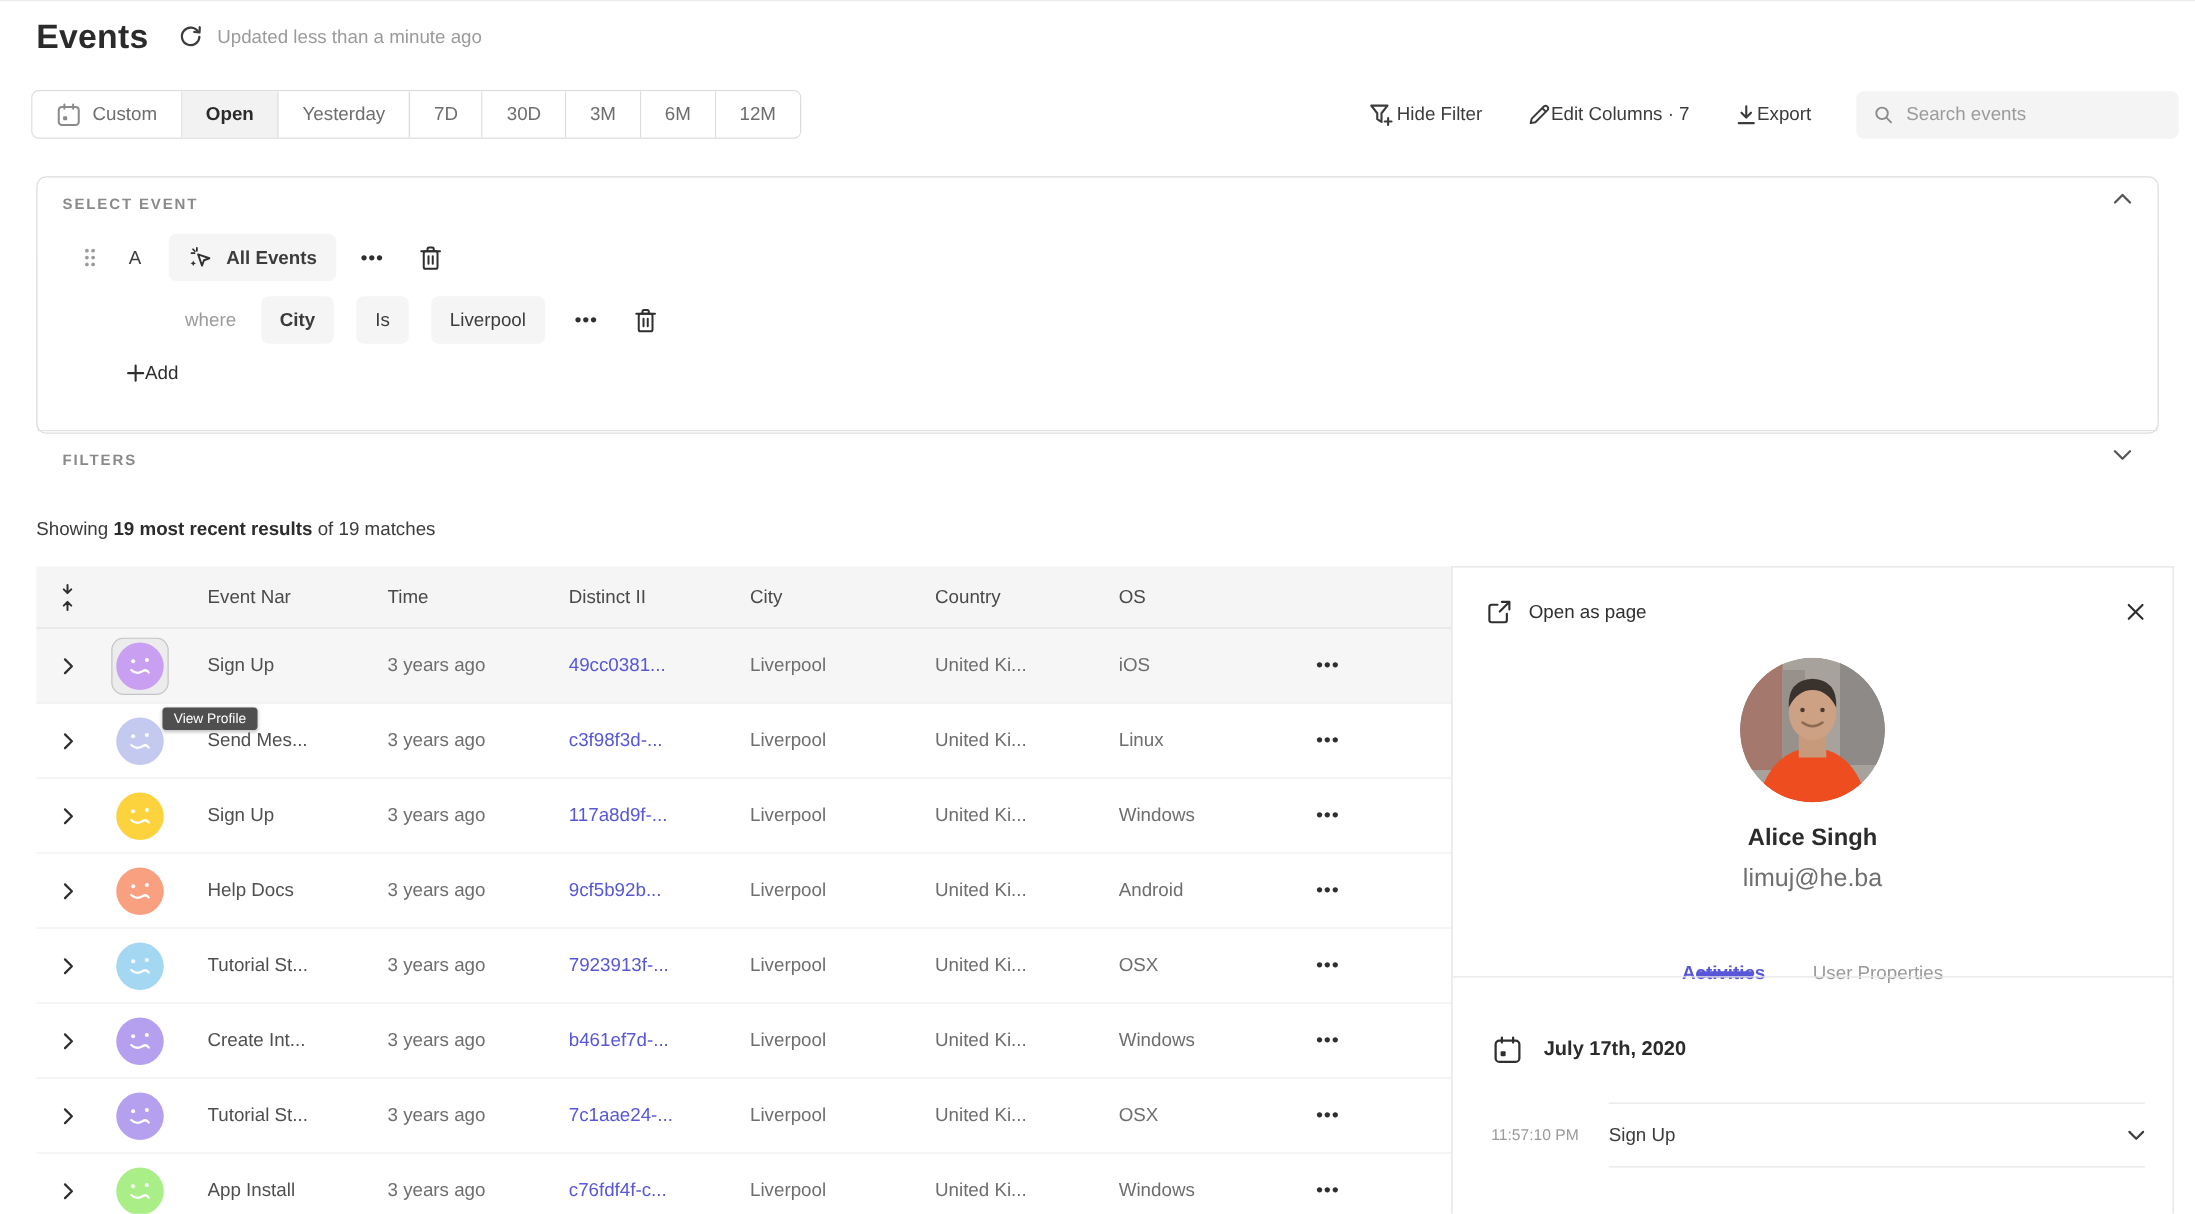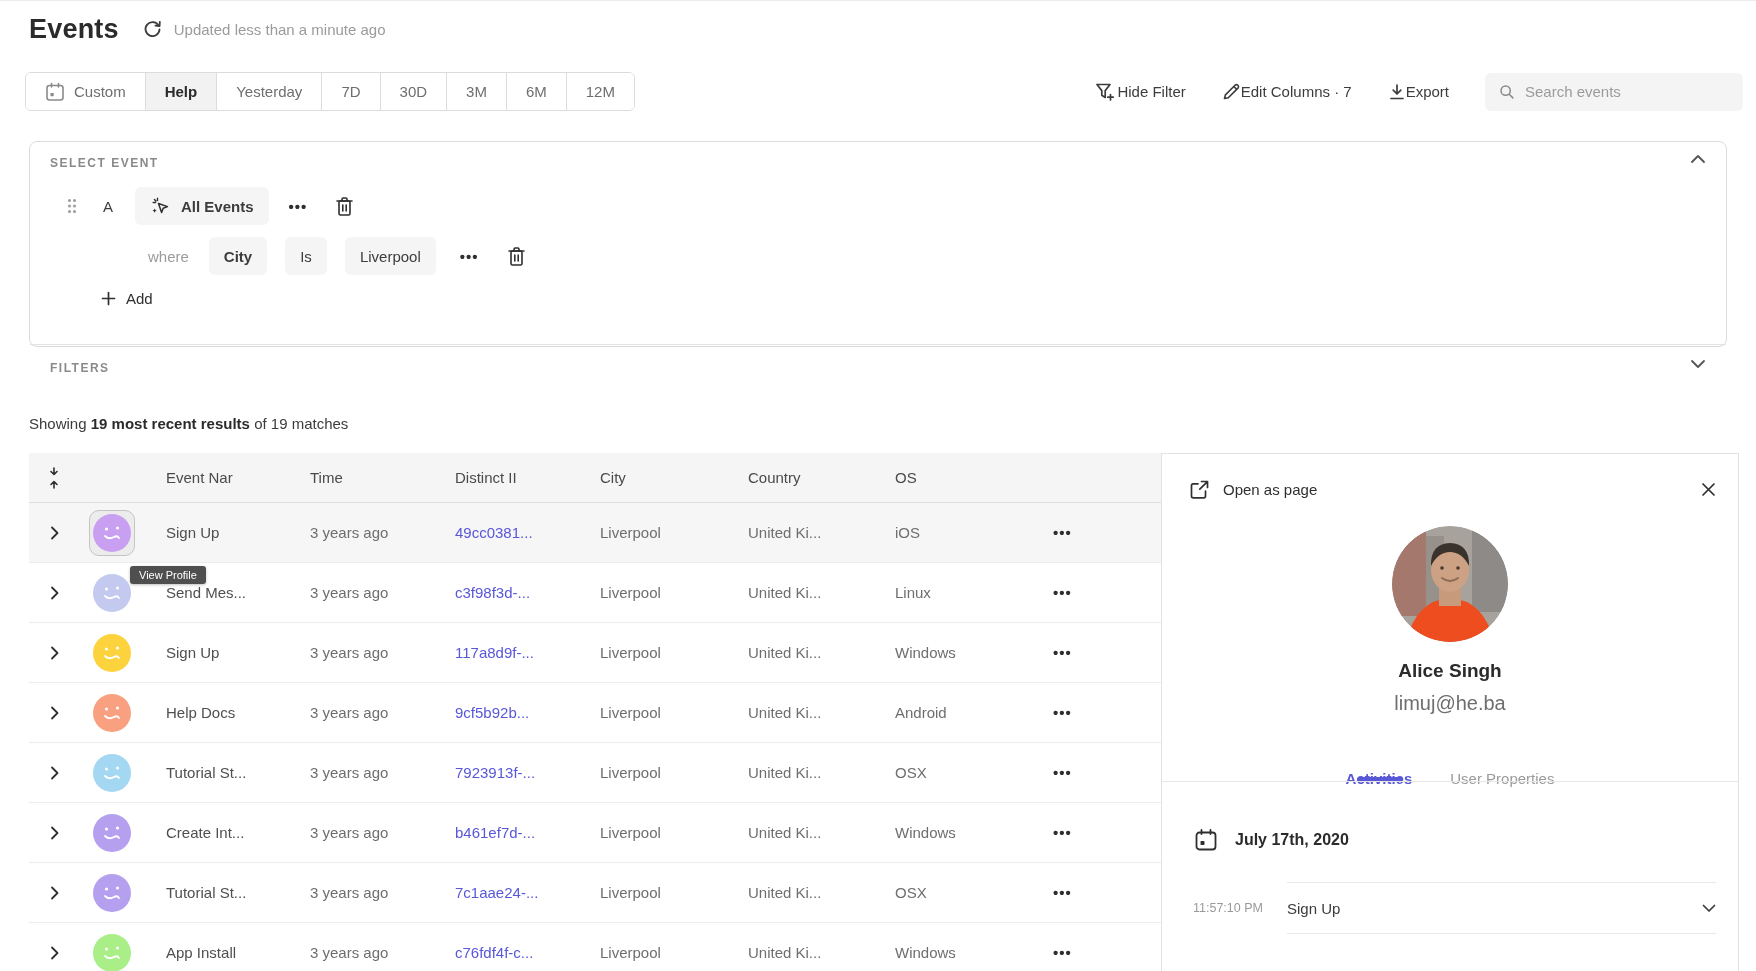--- a/index.html
+++ b/index.html
@@ -48,21 +48,21 @@
           border:none; cursor:pointer; font-family:inherit; white-space:nowrap; }
   .chip.bold { font-weight:700; }
   .chip.semibold { font-weight:600; }
   .event-chip { margin-left:22px; }
   .dots-btn { border:none; background:none; cursor:pointer; color:#2f2f2f; font-size:15px;
               font-weight:700; letter-spacing:1px; padding:4px 6px; }
   .icon-btn { border:none; background:none; cursor:pointer; padding:4px; }
   .where-row { position:absolute; left:0; top:95px; height:38px; display:flex; align-items:center; }
   .where-label { margin-left:118px; font-size:15px; color:#9b9b9b; }
   .gap18 { margin-left:18px; } .gap14 { margin-left:14px; } .gap20 { margin-left:20px; }
-  .add-btn { position:absolute; left:71px; top:148px; display:flex; align-items:center; gap:10px;
+  .add-btn { position:absolute; left:71px; top:148px; display:flex; align-items:center; 
              font-size:15px; font-weight:500; color:#2f2f2f; background:none; border:none;
              cursor:pointer; font-family:inherit; }
   .filters-bar { position:absolute; left:0; right:0; top:202px; height:47px;
                  border-top:1px solid #e3e3e3; }
   .filters-label { position:absolute; left:20px; top:16px; }
   .filters-collapse { position:absolute; right:20px; top:14px; cursor:pointer; }
 
   
   .results-line { position:absolute; left:29px; top:414px; font-size:15px; color:#3c3c3c; }
   .results-line b { color:#2b2b2b; }
@@ -142,21 +142,21 @@
   <div class="ranges" id="ranges">
       <button class="range-btn">
         <svg width="20" height="20" viewBox="0 0 20 20">
           <rect x="2" y="3.5" width="16" height="14.5" rx="2.5" fill="none" stroke="#8a8a8a" stroke-width="1.6"></rect>
           <path d="M6.5 1.5 V5 M13.5 1.5 V5" stroke="#8a8a8a" stroke-width="1.6" stroke-linecap="round"></path>
           <rect x="5.5" y="11" width="3.2" height="3.2" rx="0.6" fill="#8a8a8a"></rect>
         </svg>
         <span>Custom</span>
       </button>
       <button class="range-btn selected">
-        <span>Help</span>
+        <span>Open</span>
       </button>
       <button class="range-btn">
         <span>Yesterday</span>
       </button>
       <button class="range-btn">
         <span>7D</span>
       </button>
       <button class="range-btn">
         <span>30D</span>
       </button>

